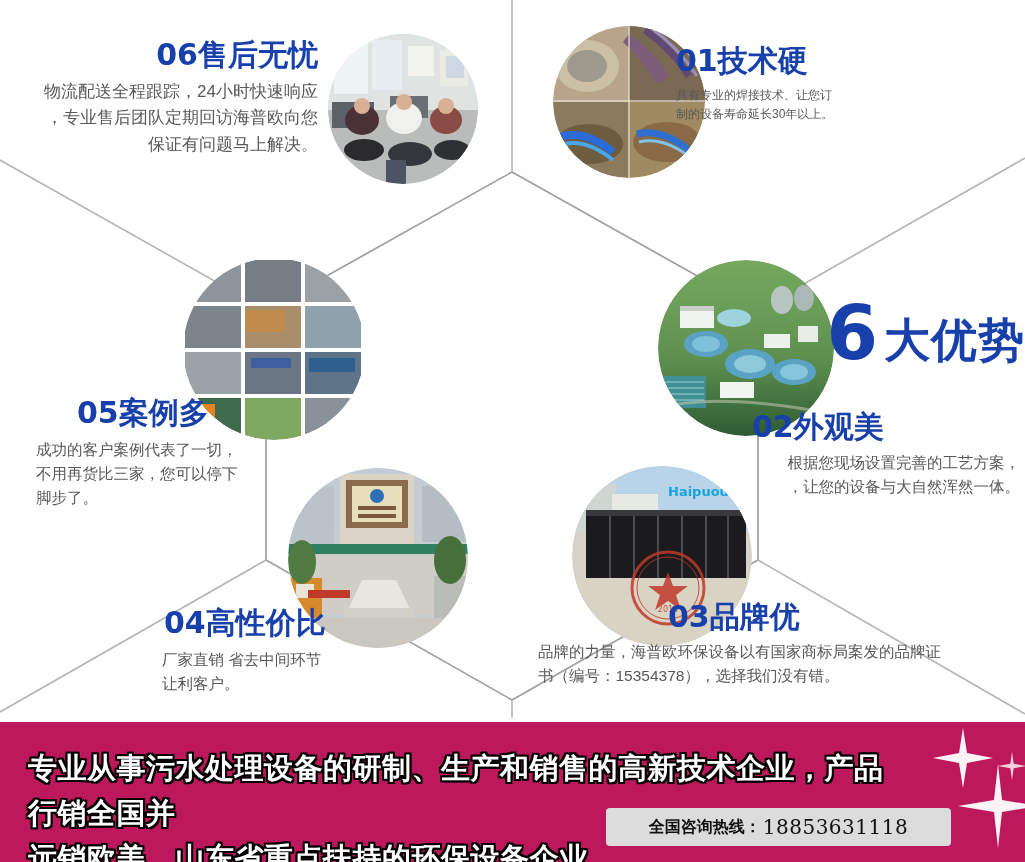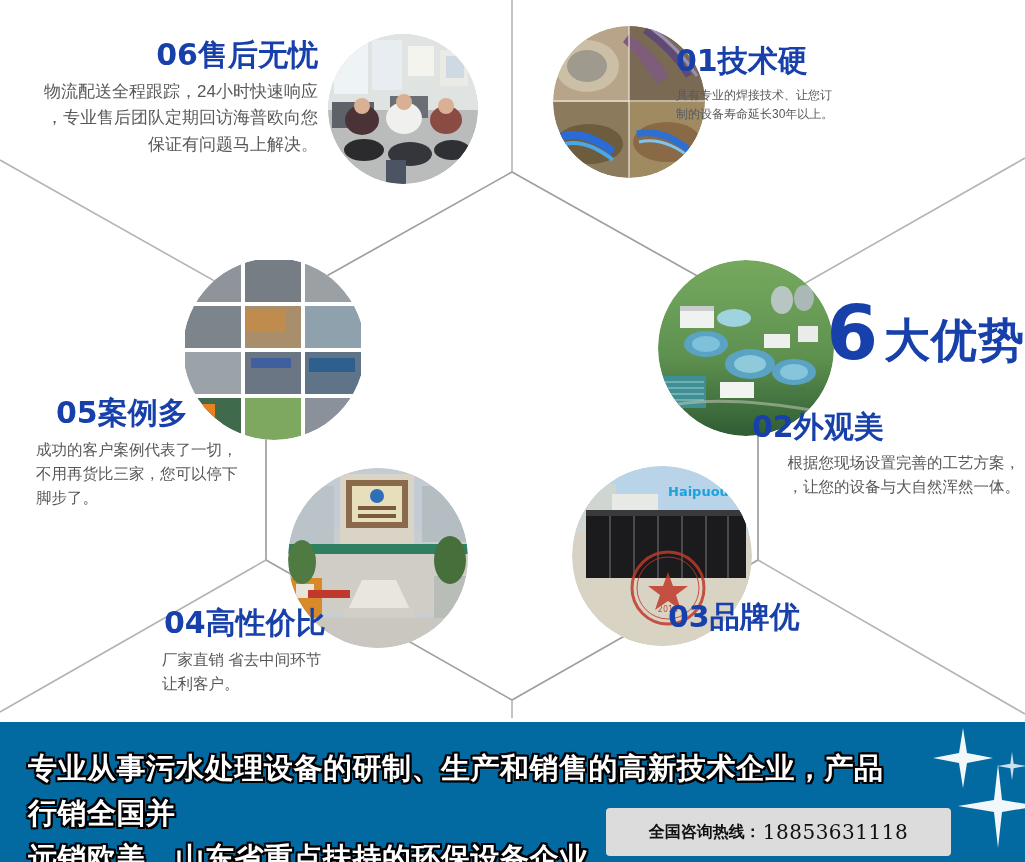--- a/index.html
+++ b/index.html
@@ -42,21 +42,21 @@
   
   #adv06{left:8px;top:40px;width:310px;text-align:right;}
   #adv06 .title{font-size:30px;margin-bottom:9px;}
   #adv06 .desc{font-size:17px;}
 
   #adv01{left:676px;top:46px;width:320px;text-align:left;}
   #adv01 .title{font-size:30px;margin-bottom:10px;}
   #adv01 .desc{font-size:12px;}
 
   #adv05{left:36px;top:398px;width:300px;text-align:left;}
-  #adv05 .title{font-size:30px;margin-left:20px;margin-bottom:10px;}
+  #adv05 .title{font-size:30px;margin-left:41px;margin-bottom:10px;}
   #adv05 .desc{font-size:15.5px;}
 
   #adv02{left:690px;top:412px;width:330px;text-align:right;}
   #adv02 .title{font-size:30px;margin-bottom:9px;text-align:left;margin-left:62px;}
   #adv02 .desc{font-size:15.5px;}
 
   #adv04{left:128px;top:608px;width:300px;text-align:left;}
   #adv04 .title{font-size:30px;margin-left:36px;margin-bottom:10px;}
   #adv04 .desc{font-size:15.5px;margin-left:34px;}
 
@@ -68,33 +68,33 @@
   #center{
     position:absolute;left:0;top:296px;width:1025px;text-align:right;
     color:#1840ab;font-weight:bold;line-height:1;
   }
   #center .big{font-size:74px;font-family:"DejaVu Sans","Liberation Sans",sans-serif;vertical-align:-3px;}
   #center .rest{font-size:46px;letter-spacing:1px;margin-left:6px;}
 
   
   #banner{
     position:absolute;left:0;top:722px;width:1025px;height:140px;
-    background:#0369a1;overflow:hidden;
+    background:#be185d;overflow:hidden;
   }
   #bannertext{
     position:absolute;left:28px;top:24px;width:880px;
     font-size:29px;font-weight:bold;color:#ffffff;
     line-height:1.55;letter-spacing:0.5px;
     text-shadow:
       -2px -2px 0 #000, 2px -2px 0 #000, -2px 2px 0 #000, 2px 2px 0 #000,
       -2px 0 0 #000, 2px 0 0 #000, 0 -2px 0 #000, 0 2px 0 #000;
     white-space:pre-line;
   }
   #hotline{
-    position:absolute;left:606px;top:808px;width:345px;height:48px;
+    position:absolute;left:606px;top:808px;width:345px;height:38px;
     background:#dcdcdc;border-radius:4px;
     display:flex;align-items:center;justify-content:center;
     color:#101010;
   }
   #hotline .label{font-size:16px;font-weight:bold;}
   #hotline .number{font-size:20px;font-family:"DejaVu Serif","Liberation Serif",serif;margin-left:2px;letter-spacing:0.5px;}
 </style>
 </head>
 <body>
 
@@ -358,20 +358,22 @@
       <span class="num">04</span><span>高性价比</span>
     </div>
     <div class="desc">厂家直销 省去中间环节
 让利客户。</div>
   </div>
 
   <div class="adv" id="adv03">
     <div class="title">
       <span class="num">03</span><span>品牌优</span>
     </div>
+    <div class="desc">品牌的力量，海普欧环保设备以有国家商标局案发的品牌证
+书（编号：15354378），选择我们没有错。</div>
   </div>
 
   <div id="center">
     <span class="big">6</span><span class="rest">大优势</span>
   </div>
 
   <div id="banner">
     <svg width="1025" height="140" viewBox="0 0 1025 140" style="position:absolute;left:0;top:0;">
       <g fill="#ffffff">
         <g opacity=".95" transform="translate(963,36)">

